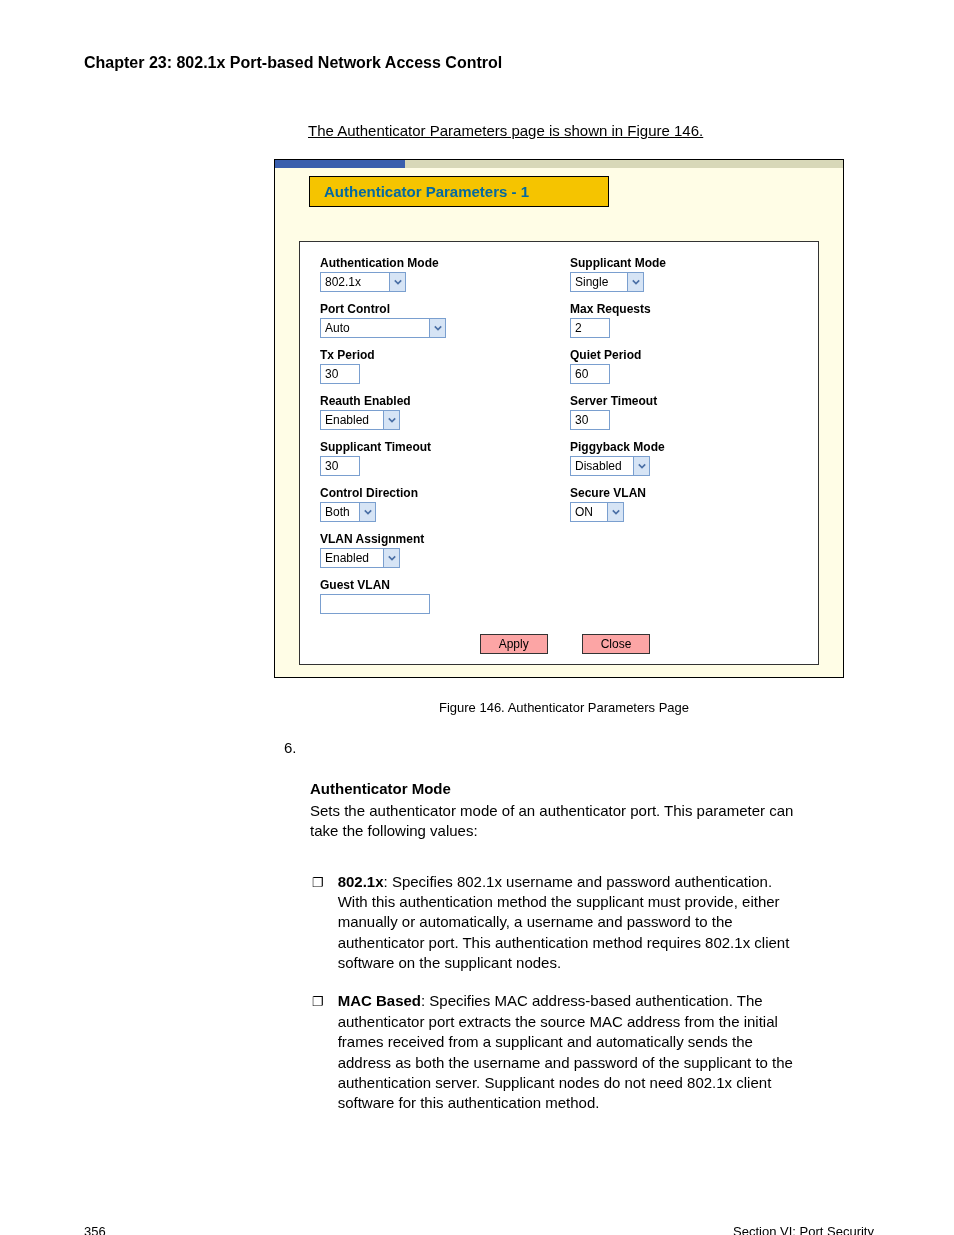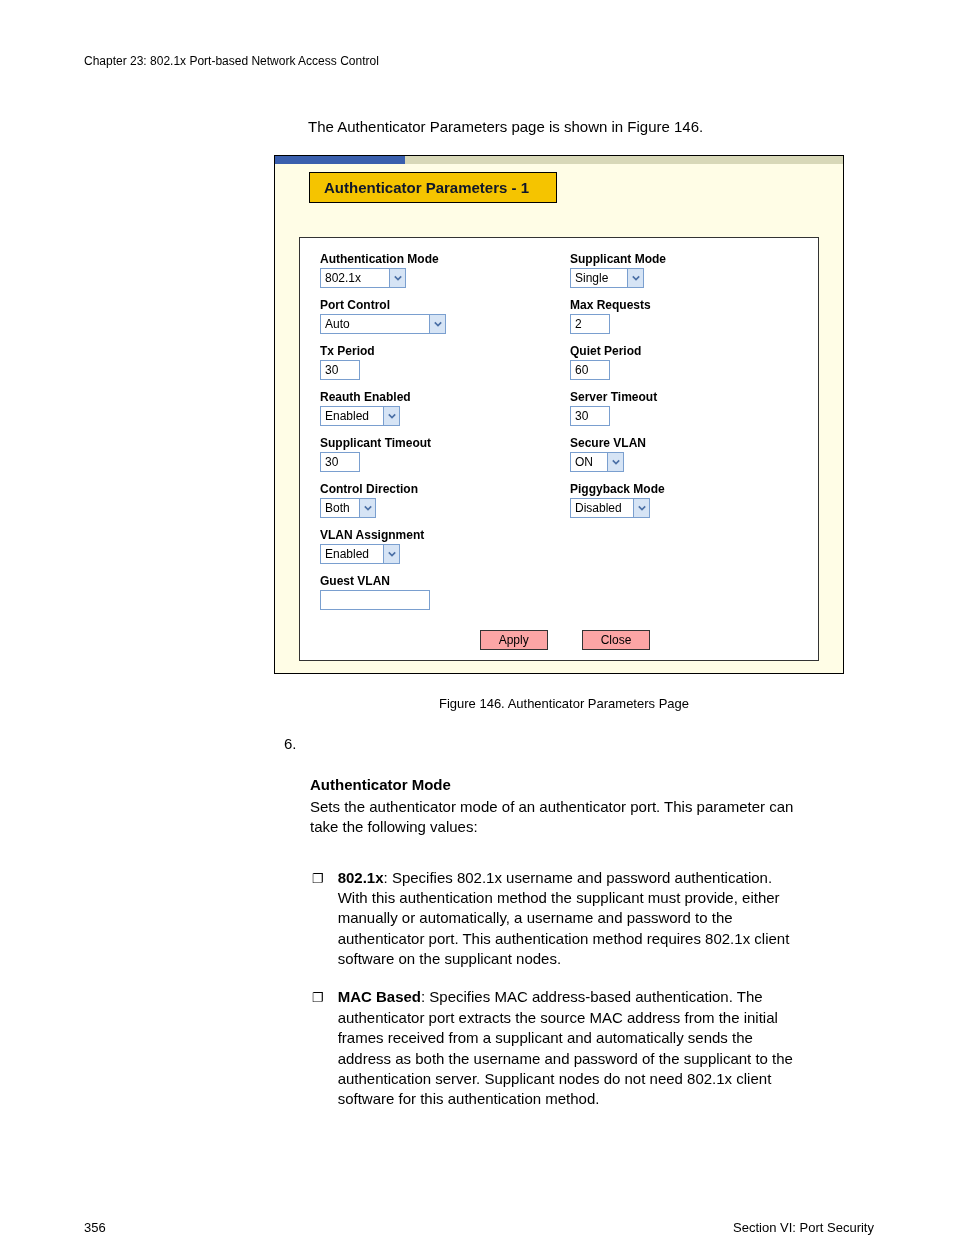--- a/index.html
+++ b/index.html
@@ -8,49 +8,51 @@
     font-family: Arial, Helvetica, sans-serif;
     font-size: 15px;
     color: #000;
     background: #fff;
     width: 954px;
   }
   .page {
     padding: 54px 80px 40px 84px;
   }
   .chapter-header {
-    font-size: 12px;
+    font-size: 16px;
     margin-bottom: 50px;
+    font-weight: bold;
   }
   .intro-line {
     margin-left: 224px;
     font-size: 15px;
     margin-bottom: 20px;
+    text-decoration: underline;
   }
   .figure-wrap {
     margin-left: 190px;
     margin-right: 30px;
     border: 1px solid #000;
     background: #fffde6;
   }
   .titlebar-accent {
     height: 8px;
     display:flex;
   }
   .titlebar-accent .seg1 { background:#3a5fad; width:130px; height:100%; }
   .titlebar-accent .seg2 { background:#d8d8b8; flex:1; height:100%; }
   .panel-title {
     margin: 8px 0 0 34px;
     background: #f5c400;
     border: 1px solid #000;
-    width: 248px;
+    width: 300px;
     padding: 6px 14px;
     font-family: "Trebuchet MS", Arial, sans-serif;
     font-weight: bold;
-    color: #0f172a;
+    color: #0369a1;
     font-size: 15px;
   }
   .form-box {
     margin: 34px 24px 12px 24px;
     border: 1px solid #333;
     background: #fff;
     padding: 14px 8px 10px 20px;
   }
   .columns {
     display: flex;
@@ -279,35 +281,35 @@
 
 
           <div class="field">
             <div class="field-label">Server Timeout</div>
             <div class="control w50">
               <span class="ctl-text">30</span>
             </div>
           </div>
 
           <div class="field">
+            <div class="field-label">Piggyback Mode</div>
+            <div class="control w62">
+              <span class="ctl-text">Disabled</span>
+              <span class="ctl-btn">
+                  <svg viewBox="0 0 10 10">
+                    <path d="M1 3 L5 7 L9 3" fill="none" stroke="#4a6fa5" stroke-width="2"></path>
+                  </svg>
+                </span>
+            </div>
+          </div>
+
+          <div class="field">
             <div class="field-label">Secure VLAN</div>
             <div class="control w34">
               <span class="ctl-text">ON</span>
-              <span class="ctl-btn">
-                  <svg viewBox="0 0 10 10">
-                    <path d="M1 3 L5 7 L9 3" fill="none" stroke="#4a6fa5" stroke-width="2"></path>
-                  </svg>
-                </span>
-            </div>
-          </div>
-
-          <div class="field">
-            <div class="field-label">Piggyback Mode</div>
-            <div class="control w62">
-              <span class="ctl-text">Disabled</span>
               <span class="ctl-btn">
                   <svg viewBox="0 0 10 10">
                     <path d="M1 3 L5 7 L9 3" fill="none" stroke="#4a6fa5" stroke-width="2"></path>
                   </svg>
                 </span>
             </div>
           </div>
 
         </div>
       </div>

